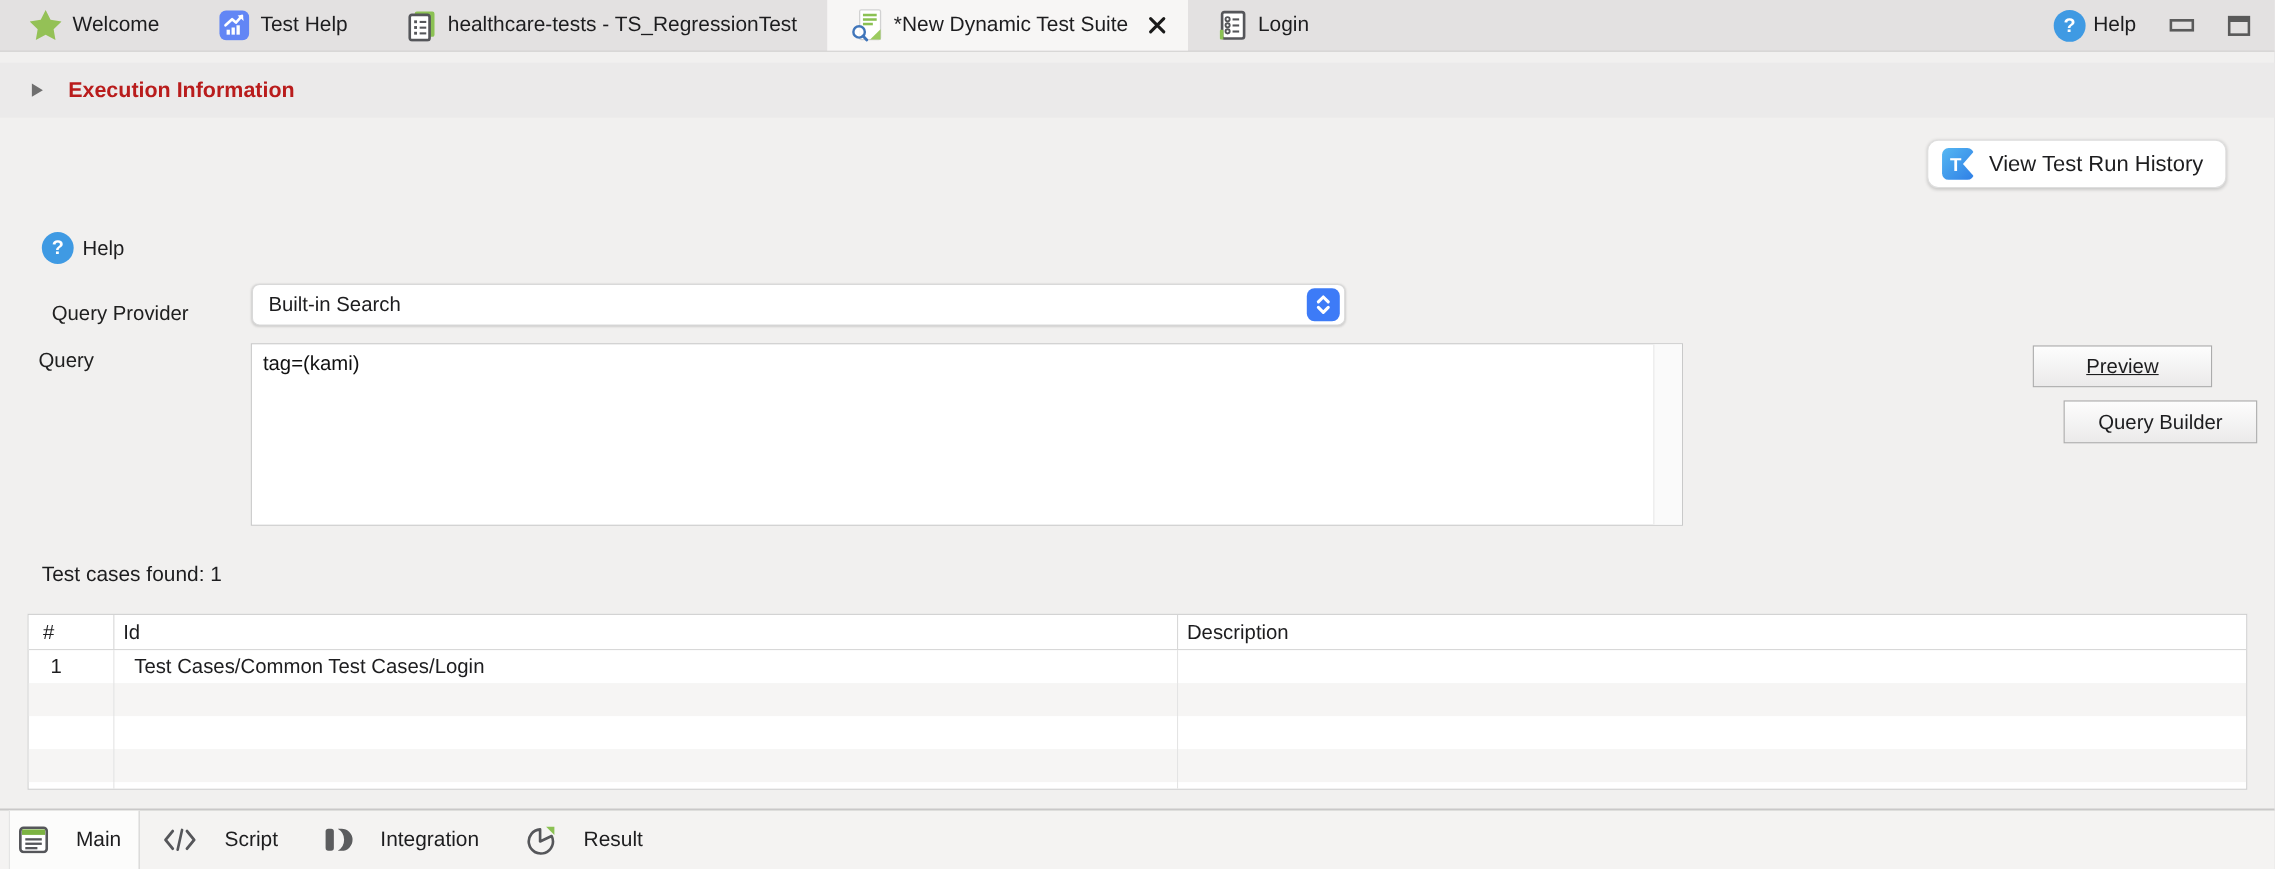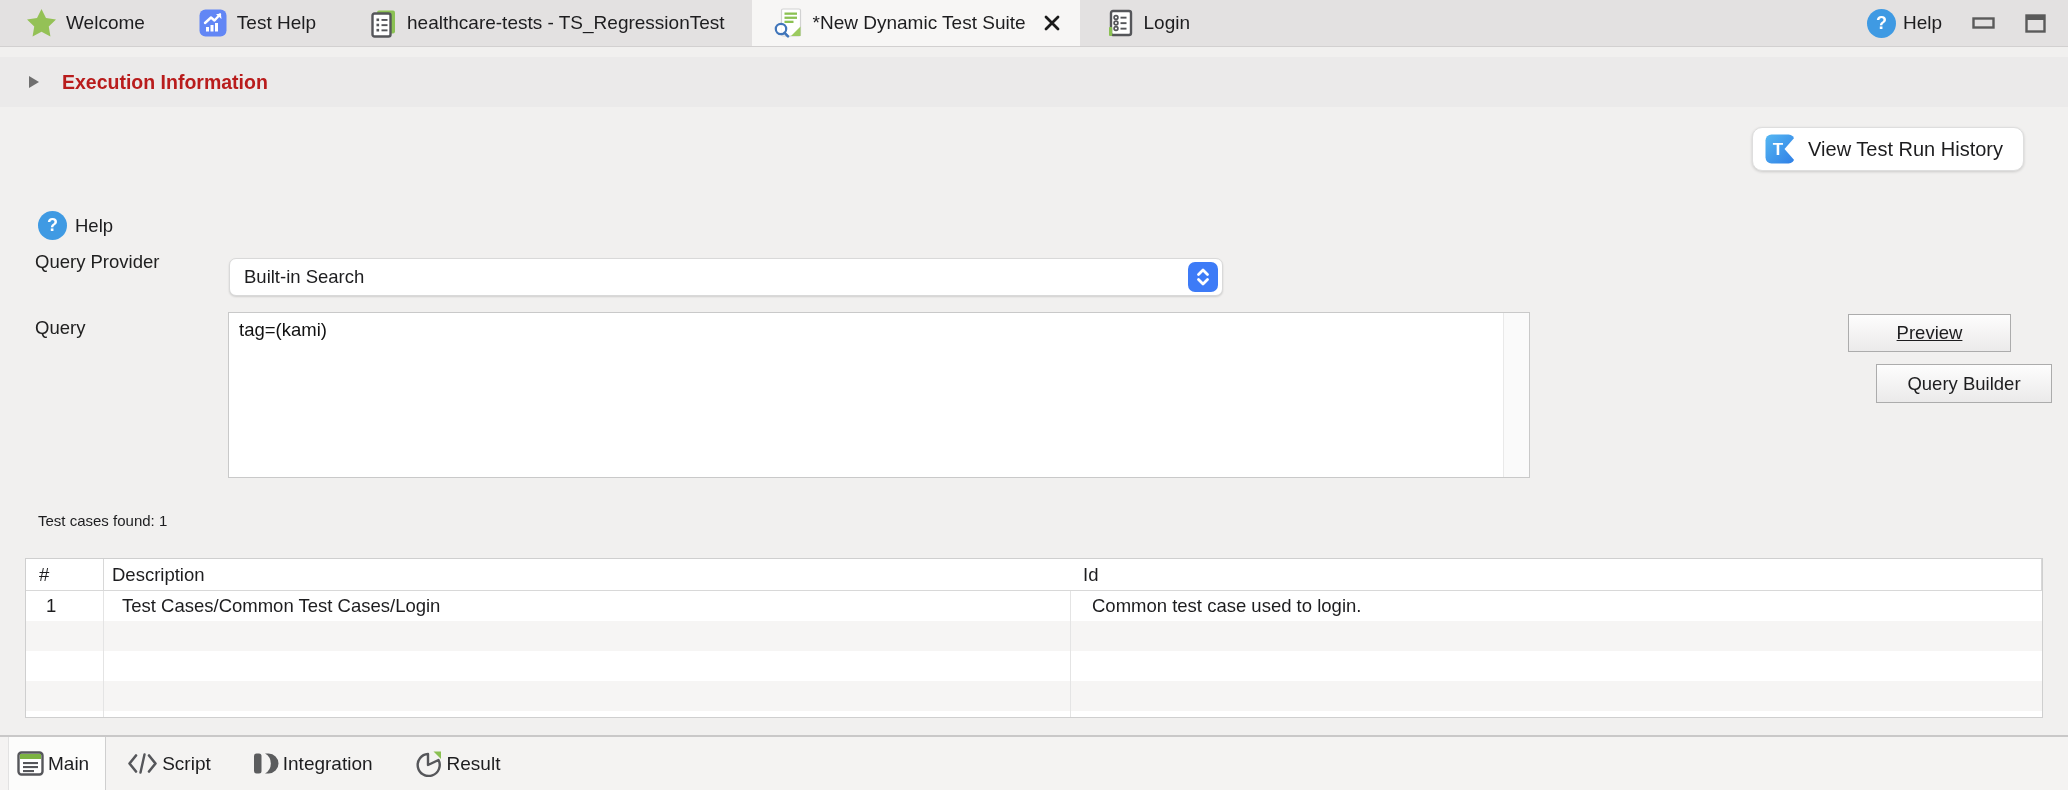--- a/index.html
+++ b/index.html
@@ -49,21 +49,21 @@
     background:#fff; border:1px solid #dedede; border-radius:10px;
     box-shadow:0 1px 3px rgba(0,0,0,.16);
     display:flex; align-items:center; gap:13px; padding:0 20px 0 12px;
     font-size:20px; cursor:default;
   }
 
   
   .help-row { position:absolute; top:211px; left:38px; display:flex; align-items:center; gap:8px; font-size:18.5px; }
 
   .lbl { position:absolute; left:35px; font-size:18.5px; color:#202020; }
-  .lbl-qp { top:251px; }
+  .lbl-qp { top:274px;margin-left:12px; }
   .lbl-q  { top:317px; }
 
   .select {
     position:absolute; left:229px; top:258px; width:994px; height:38px;
     background:#fff; border:1px solid #d9d9d9; border-radius:7px;
     box-shadow:0 1px 2px rgba(0,0,0,.14);
     display:flex; align-items:center; padding:0 4px 0 14px; font-size:18.5px;text-align:center;
   }
   .stepper {
     margin-left:auto; width:30px; height:30px; border-radius:7px; background:#3d7bf7;
@@ -83,21 +83,21 @@
 
   .btn {
     position:absolute; left:1848px;
     background:linear-gradient(#fdfdfd,#ebeaea); border:1px solid #acacac;
     display:flex; align-items:center; justify-content:center;
     font-size:18.5px; color:#1d1d1f; cursor:default;
   }
   .btn-preview { top:314px; width:163px; height:38px;text-decoration:underline; }
   .btn-qbuilder { top:364px; width:176px; height:39px;margin-left:28px; }
 
-  .summary { position:absolute; left:38px; top:512px; font-size:15px; }
+  .summary { position:absolute; left:38px; top:512px; font-size:19px; }
 
   
   .table {
     position:absolute; left:25px; top:558px; width:2018px; height:160px;
     background:#fff; border:1px solid #cfcfcf; overflow:hidden; font-size:18.5px;
   }
   .thead { display:flex; height:32px; border-bottom:1px solid #d8d8d8; background:#fff; }
   .th { display:flex; align-items:center; }
   .th-num  { width:78px;  padding-left:13px; border-right:1px solid #d8d8d8; }
   .th-id   { width:967px; padding-left:8px;  border-right:1px solid #d8d8d8; }
@@ -108,21 +108,21 @@
   .td-num  { width:78px;  padding-left:20px; border-right:1px solid #e4e4e4; }
   .td-id   { width:967px; padding-left:18px; border-right:1px solid #e4e4e4; }
   .td-desc { flex:1; padding-left:21px; }
 
   
   .bottom-divider { position:absolute; left:0; right:0; top:735px; height:2px; background:#c9c8c8; }
   .bottombar {
     position:absolute; left:0; right:0; top:737px; bottom:0;
     background:#f4f3f2; display:flex; align-items:stretch; font-size:19px;
   }
-  .btab { display:flex; align-items:center; gap:4px; padding:0 21px; white-space:nowrap; }
+  .btab { display:flex; align-items:center; gap:25px; padding:0 21px; white-space:nowrap; }
   .btab.active {
     margin-left:8px; padding:0 16px 0 8px; background:#fcfcfb;
     border-left:1px solid #e2e2e2; border-right:1px solid #cfcfcf;
   }
   .icon { display:block; flex:0 0 auto; }
 </style>
 </head>
 <body>
 
 <div id="app">
@@ -256,27 +256,26 @@
   </div>
   <div class="btn btn-qbuilder">
     <span>Query Builder</span>
   </div>
 
   <div class="summary">Test cases found: 1</div>
 
   <div class="table">
     <div class="thead">
       <div class="th th-num">#</div>
+      <div class="th th-id">Id</div>
       <div class="th th-desc">Description</div>
-      <div class="th th-id">Id</div>
     </div>
     <div class="tr">
       <div class="td td-num">1</div>
       <div class="td td-id">Test Cases/Common Test Cases/Login</div>
-      <div class="td td-desc">Common test case used to login.</div>
     </div>
     <div class="tr stripe">
       <div class="td td-num"></div>
         <div class="td td-id"></div>
         <div class="td td-desc"></div>
     </div>
     <div class="tr">
       <div class="td td-num"></div>
         <div class="td td-id"></div>
         <div class="td td-desc"></div>

